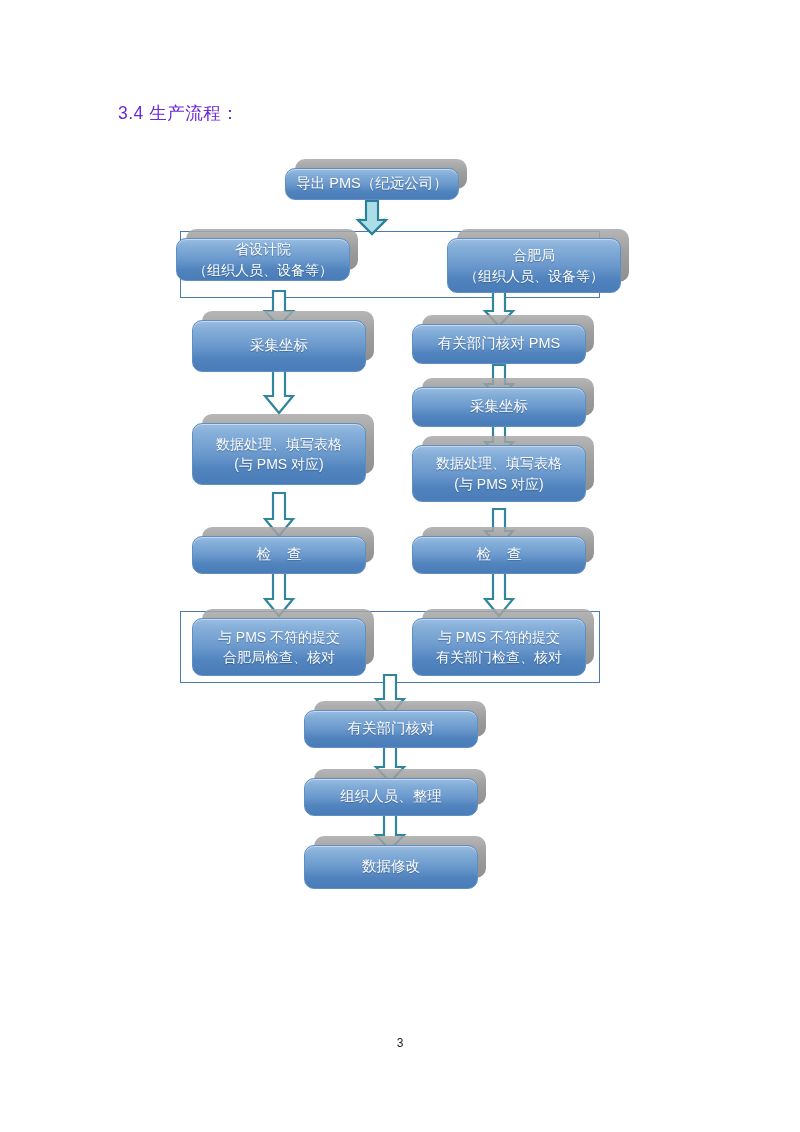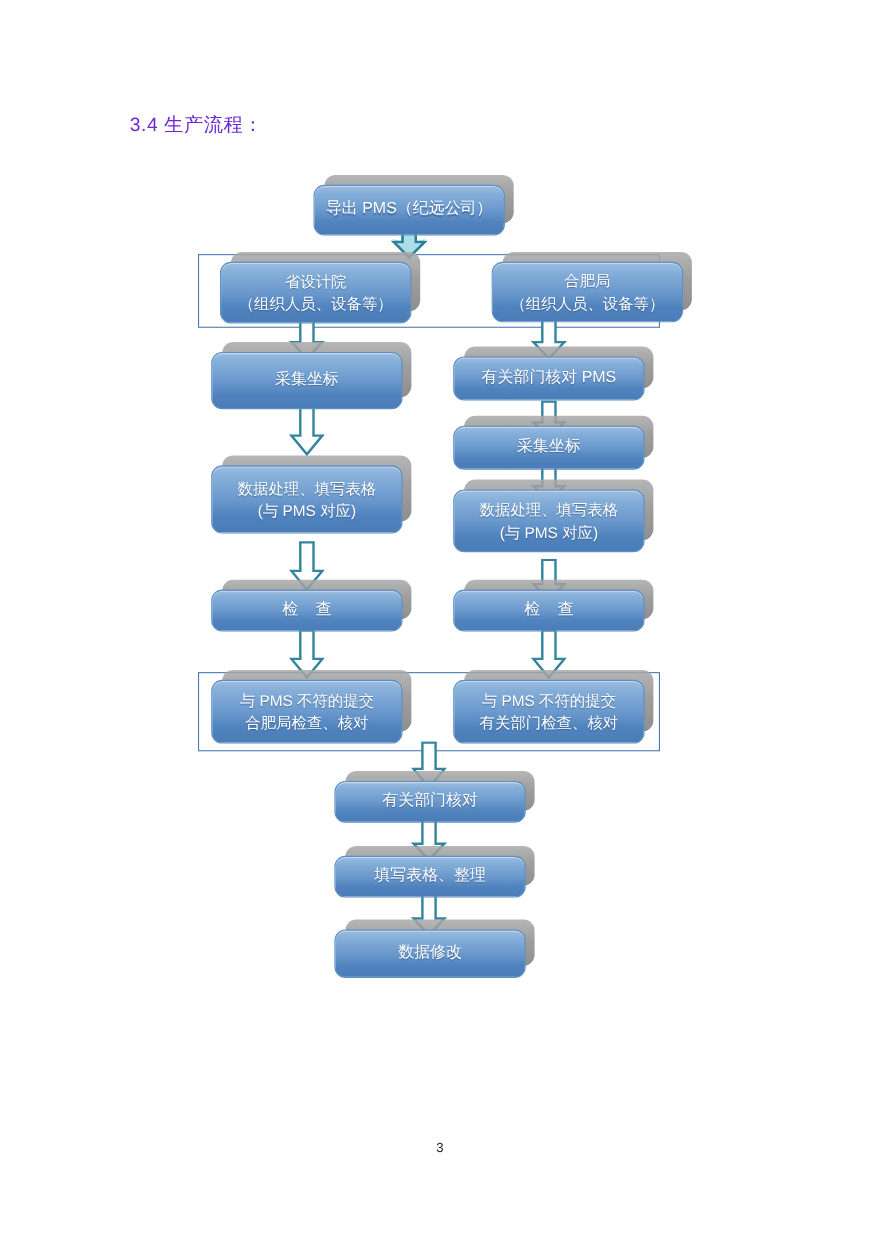--- a/index.html
+++ b/index.html
@@ -193,28 +193,28 @@
         <path d="M11,1 L11,23 L3,23 L17,38 L31,23 L23,23 L23,1 Z" fill="#ffffff" stroke="#31859c" stroke-width="2.2"></path>
       </svg>
     </div>
 
     <div class="arrow" style="left:373px; top:812px; height:40px;">
       <svg viewBox="0 0 34 40" preserveAspectRatio="none">
         <path d="M11,1 L11,23 L3,23 L17,38 L31,23 L23,23 L23,1 Z" fill="#ffffff" stroke="#31859c" stroke-width="2.2"></path>
       </svg>
     </div>
 
-    <div class="node" style="left:285px; top:168px; width:172px; height:44px;">
+    <div class="node" style="left:285px; top:168px; width:172px; height:30px;">
       <div class="shadow"></div>
       <div class="face">
         <span class="label">导出 PMS（纪远公司）</span>
       </div>
     </div>
 
-    <div class="node two-line" style="left:200px; top:238px; width:172px; height:54px;">
+    <div class="node two-line" style="left:176px; top:238px; width:172px; height:41px;">
       <div class="shadow"></div>
       <div class="face">
         <span class="label">省设计院
 （组织人员、设备等）</span>
       </div>
     </div>
 
     <div class="node two-line" style="left:412px; top:238px; width:172px; height:53px;margin-left:35px;">
       <div class="shadow"></div>
       <div class="face">
@@ -293,21 +293,21 @@
     <div class="node" style="left:304px; top:710px; width:172px; height:36px;">
       <div class="shadow"></div>
       <div class="face">
         <span class="label">有关部门核对</span>
       </div>
     </div>
 
     <div class="node" style="left:304px; top:778px; width:172px; height:36px;">
       <div class="shadow"></div>
       <div class="face">
-        <span class="label">填写表格、整理</span>
+        <span class="label">组织人员、整理</span>
       </div>
     </div>
 
     <div class="node" style="left:304px; top:845px; width:172px; height:42px;">
       <div class="shadow"></div>
       <div class="face">
         <span class="label">数据修改</span>
       </div>
     </div>
 

